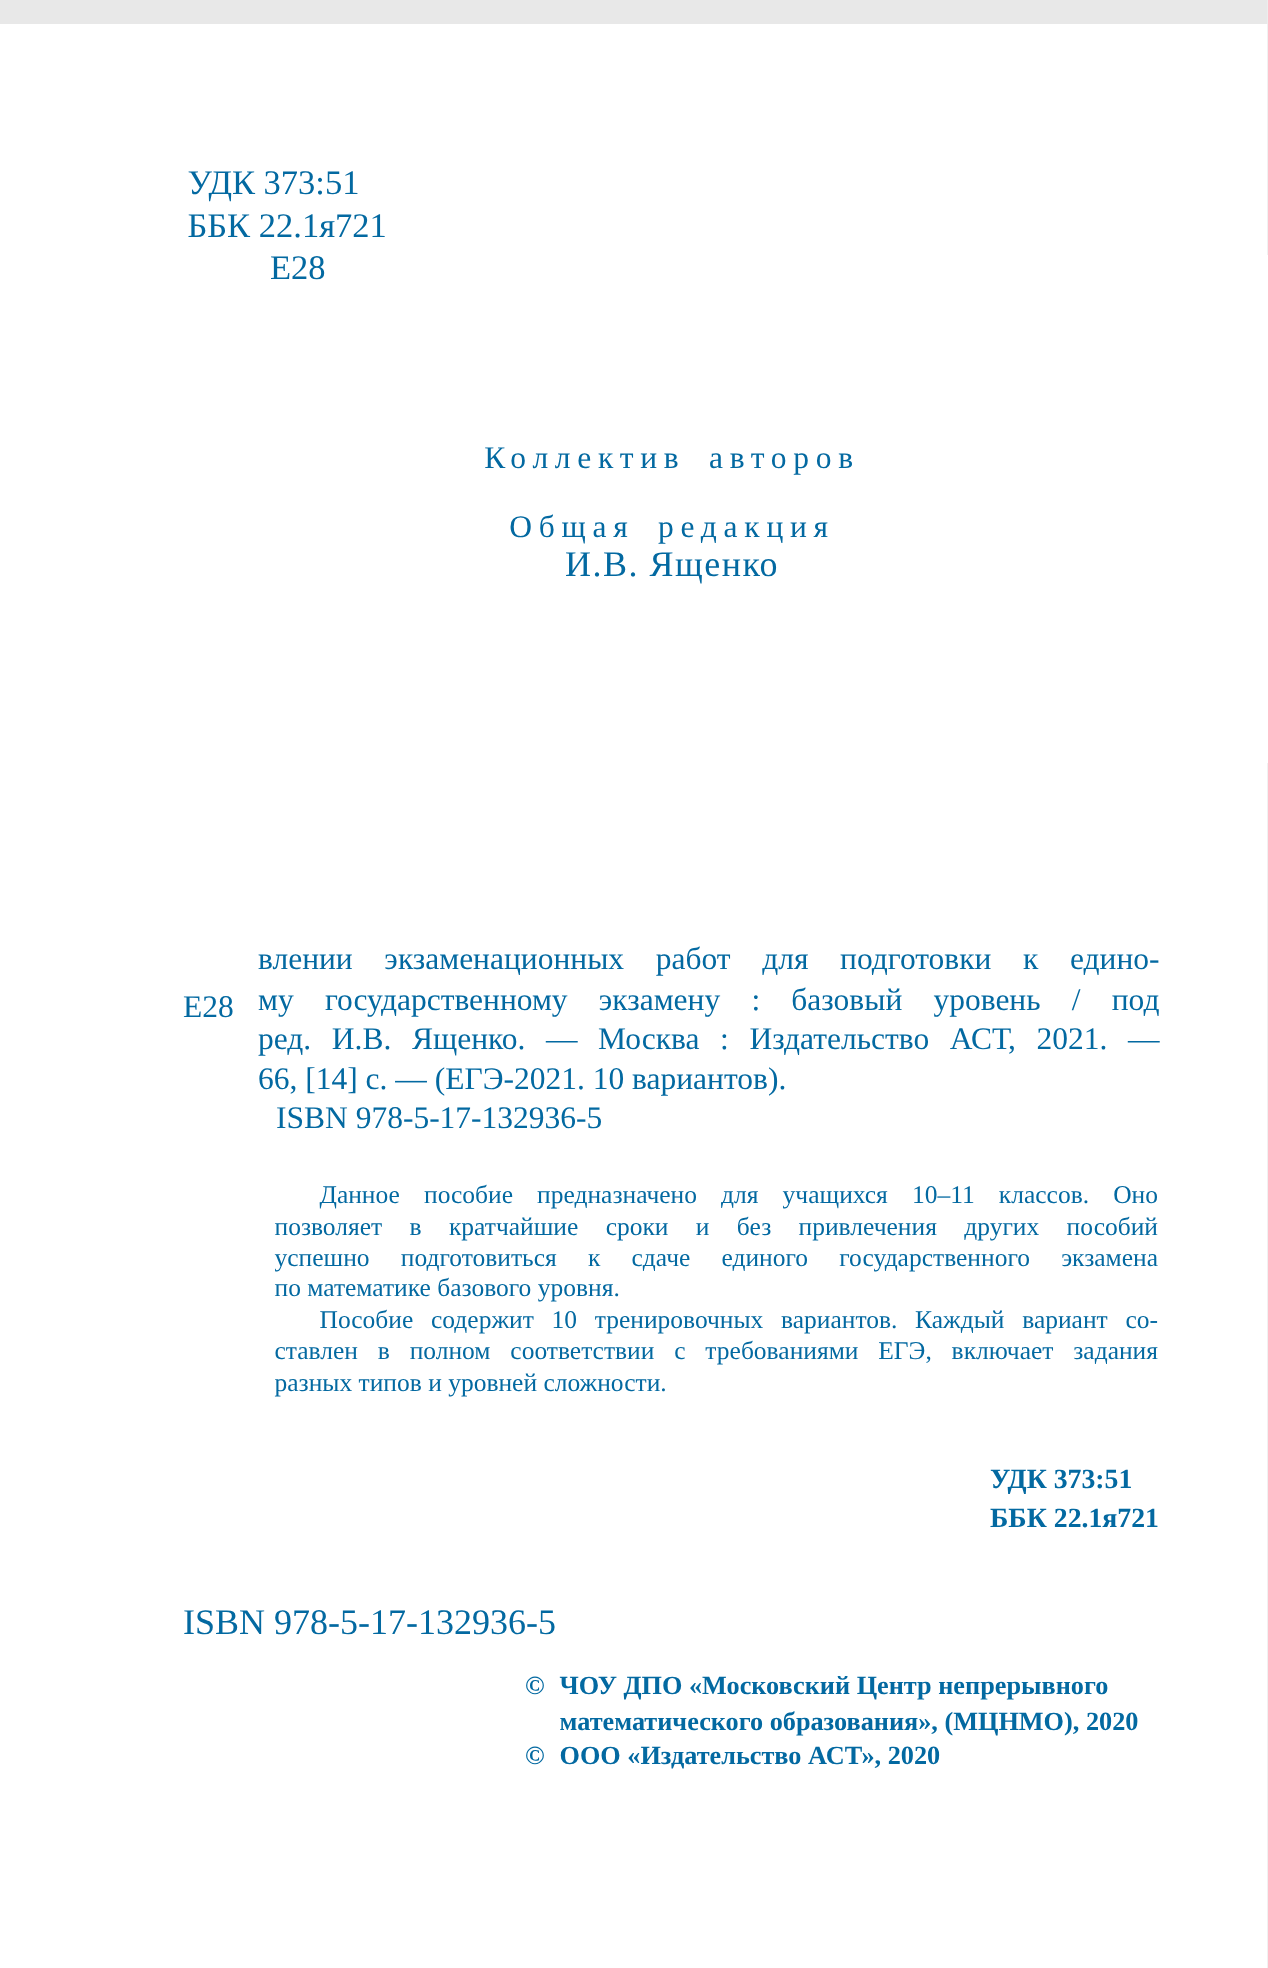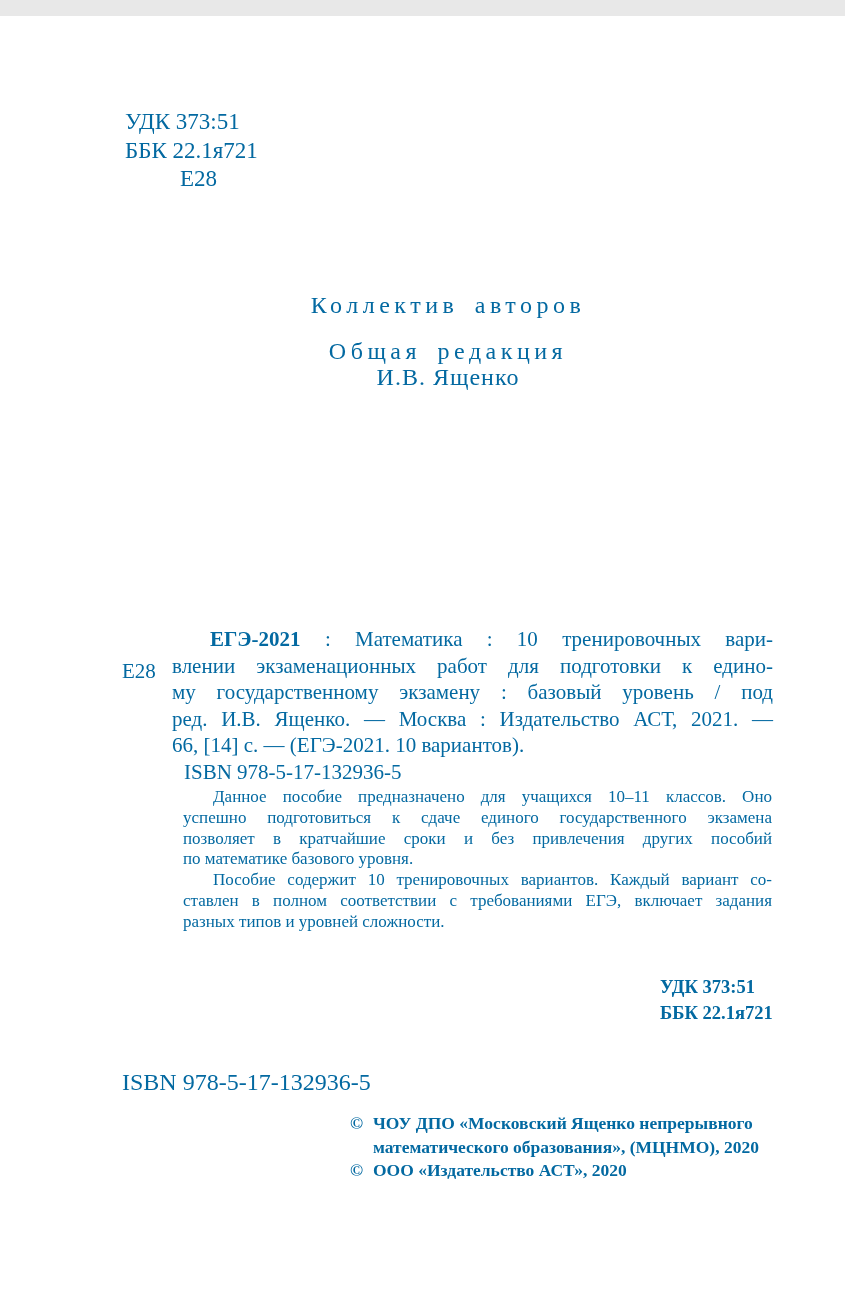--- a/index.html
+++ b/index.html
@@ -30,21 +30,21 @@
 
   
   #authors {
     position: absolute;
     left: 123px;
     top: 277px;
     width: 650px;
     text-align: center;
   }
   .spaced-caps {
-    font-size: 24px;
+    font-size: 21px;
     line-height: 24px;
     letter-spacing: 4.5px;
     word-spacing: 6px;
     white-space: nowrap;
   }
   #editor-line {
     font-size: 24px;
     line-height: 24px;
     letter-spacing: 1px;
     margin-top: 2px;
@@ -136,34 +136,33 @@
 
   <div id="authors">
     <div class="spaced-caps">Коллектив авторов</div>
     <div class="spaced-caps" id="edited-line">Общая редакция</div>
     <div id="editor-line">И.В. Ященко</div>
   </div>
 
   <div id="entry">
     <div id="entry-code">Е28</div>
     <div id="entry-text">
-      <div class="jl indent-first"><span class="b">ЕГЭ-2021</span><span> : Математика : 10 тренировочных вари-</span></div>
       <div class="jl">влении экзаменационных работ для подготовки к едино-</div>
       <div class="jl">му государственному экзамену : базовый уровень / под</div>
       <div class="jl">ред. И.В. Ященко. — Москва : Издательство АСТ, 2021. —</div>
       <div>66, [14] с. — (ЕГЭ-2021. 10 вариантов).</div>
       <div class="entry-isbn">ISBN 978-5-17-132936-5</div>
     </div>
   </div>
 
   <div id="annotation">
     <div>
       <div class="jl indent-para">Данное пособие предназначено для учащихся 10–11 классов. Оно</div>
+      <div class="jl">позволяет в кратчайшие сроки и без привлечения других пособий</div>
       <div class="jl">успешно подготовиться к сдаче единого государственного экзамена</div>
-      <div class="jl">позволяет в кратчайшие сроки и без привлечения других пособий</div>
       <div>по математике базового уровня.</div>
     </div>
     <div>
       <div class="jl indent-para">Пособие содержит 10 тренировочных вариантов. Каждый вариант со-</div>
       <div class="jl">ставлен в полном соответствии с требованиями ЕГЭ, включает задания</div>
       <div>разных типов и уровней сложности.</div>
     </div>
     <div>
     </div>
   </div>
@@ -171,21 +170,21 @@
   <div id="bottom-codes">
     <div>УДК 373:51</div>
     <div>ББК 22.1я721</div>
   </div>
 
   <div id="isbn-main">ISBN 978-5-17-132936-5</div>
 
   <div id="copyright">
     <div class="c-row">
       <span class="c-sym">©</span>
-      <span class="c-text">ЧОУ ДПО «Московский Ященко непрерывного</span>
+      <span class="c-text">ЧОУ ДПО «Московский Центр непрерывного</span>
     </div>
     <div class="c-row">
       <span class="c-sym"></span>
       <span class="c-text">математического образования», (МЦНМО), 2020</span>
     </div>
     <div class="c-row">
       <span class="c-sym">©</span>
       <span class="c-text">ООО «Издательство АСТ», 2020</span>
     </div>
   </div>

